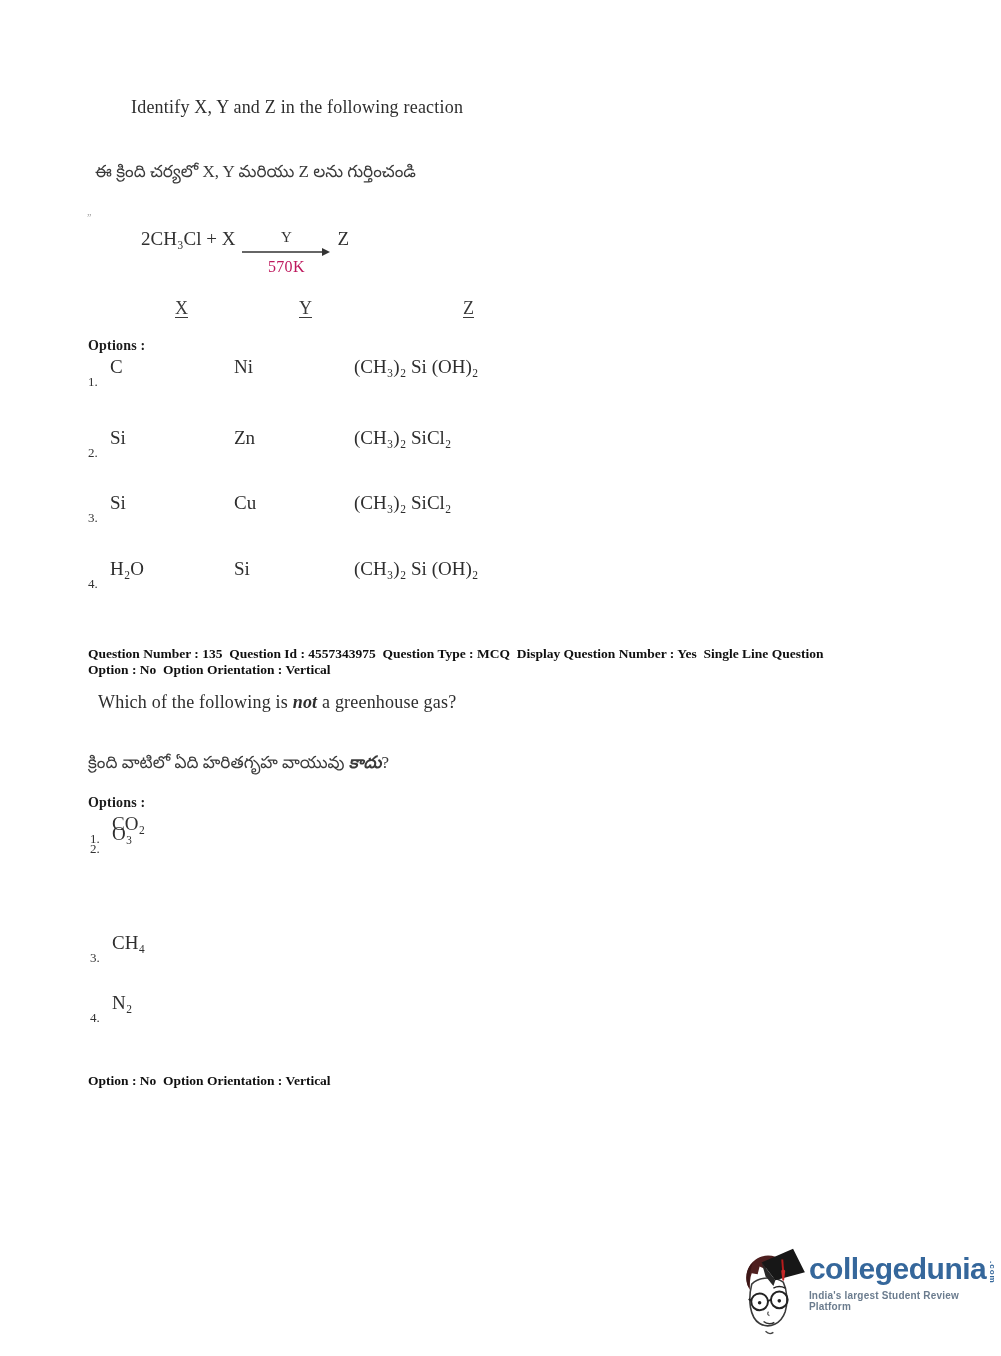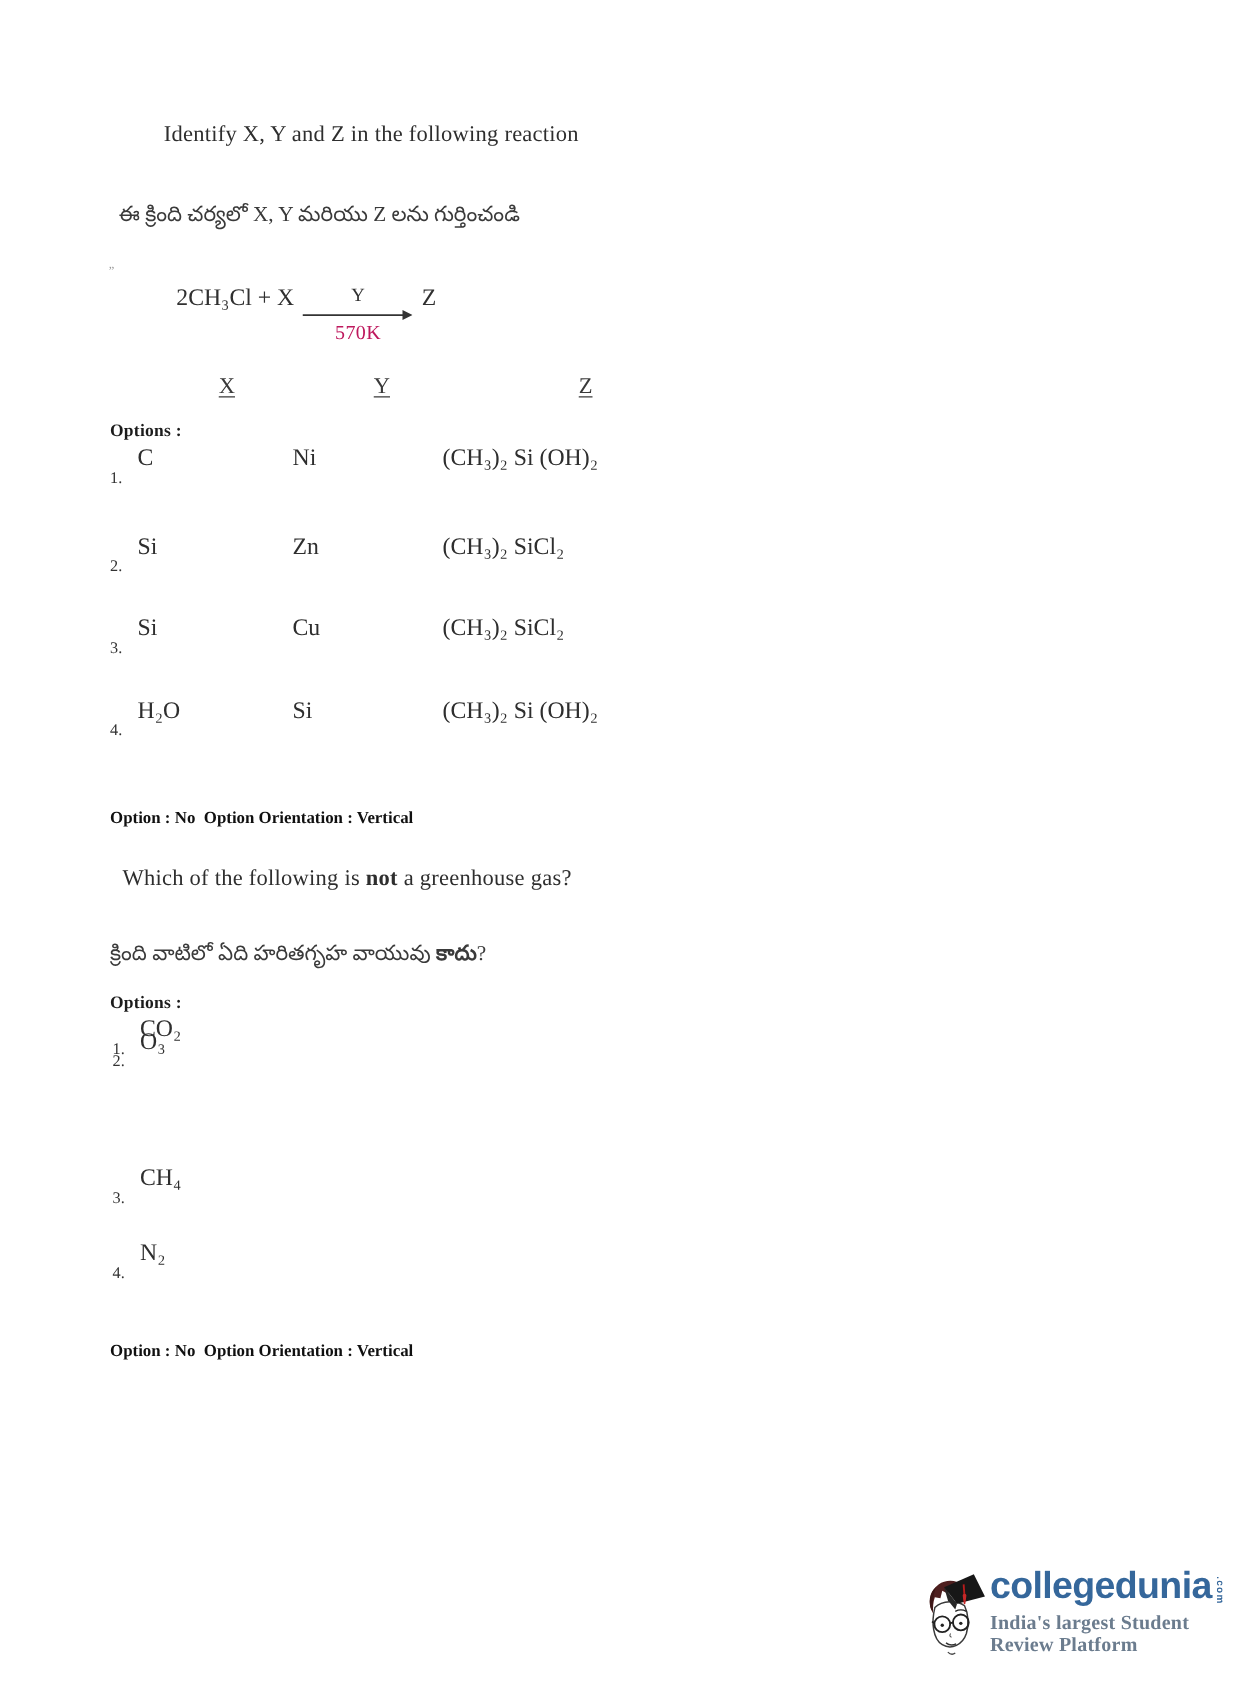--- a/index.html
+++ b/index.html
@@ -38,38 +38,38 @@
     font-family: "Liberation Serif", "DejaVu Serif", "DejaVu Sans", serif; }
   .c1 { width: 120px; }
   .c2 { width: 116px; }
 
   .opt-row-simple .opt-formula { display: inline-block; font-size: 19px; color: #2e2e2e; vertical-align: top;
     font-family: "Liberation Serif", "DejaVu Serif", "DejaVu Sans", serif; }
 
   .meta { font-size: 13.5px; font-weight: bold; color: #101010; line-height: 1.2; }
   .meta div { white-space: pre; }
 
-  .bold { font-weight: bold; }
+  .bold { font-weight: bold; font-style: italic; }
 
   
   .logo { display: flex; align-items: flex-start; }
   .logo-right { margin-left: 4px; padding-top: 12px; }
   .brand-row { display: flex; align-items: flex-end; }
   .brand-name {
     font-family: "Liberation Sans", "DejaVu Sans", sans-serif;
     font-size: 30px; font-weight: bold; letter-spacing: -0.5px; line-height: 1;
   }
   .brand-tld {
     font-family: "Liberation Sans", "DejaVu Sans", sans-serif;
     writing-mode: vertical-rl; font-size: 8px; font-weight: bold;
     margin-left: 2px; margin-top: 3px; letter-spacing: 1px;
   }
   .brand-tagline {
-    font-family: Liberation Serif, serif;
-    font-size: 16px; font-weight: bold; margin-top: 6px; letter-spacing: 0.2px;
+    font-family: Liberation Sans, sans-serif;
+    font-size: 10px; font-weight: bold; margin-top: 6px; letter-spacing: 0.2px;
   }
 </style>
 </head>
 <body>
 
 <div class="abs q-text-en" style="left:95px; top:97px;margin-left:36px;">Identify X, Y and Z in the following reaction</div>
 
 <div class="abs q-text-te" style="left:95px; top:162px;">ఈ క్రింది చర్యలో X, Y మరియు Z లను గుర్తించండి</div>
 
 <div class="abs artifact" style="left:87px; top:212px;">”</div>
@@ -115,20 +115,21 @@
 </div>
 
 <div class="abs opt-row" style="left:88px; top:558px;">
   <span class="opt-num">4.</span>
   <span class="opt-cell c1">H₂O</span>
   <span class="opt-cell c2">Si</span>
   <span class="opt-cell c3">(CH₃)₂ Si (OH)₂</span>
 </div>
 
 <div class="abs meta" style="left:88px; top:646px;">
+  <div>Question Number : 135  Question Id : 4557343975  Question Type : MCQ  Display Question Number : Yes  Single Line Question</div>
   <div>Option : No  Option Orientation : Vertical</div>
 </div>
 
 <div class="abs q-text-en" style="left:98px; top:692px;">
   <span>Which of the following is </span><span class="bold">not</span><span> a greenhouse gas?</span>
 </div>
 
 <div class="abs q-text-te" style="left:88px; top:753px;">
   <span>క్రింది వాటిలో ఏది హరితగృహ వాయువు </span><span class="bold">కాదు</span><span>?</span>
 </div>

